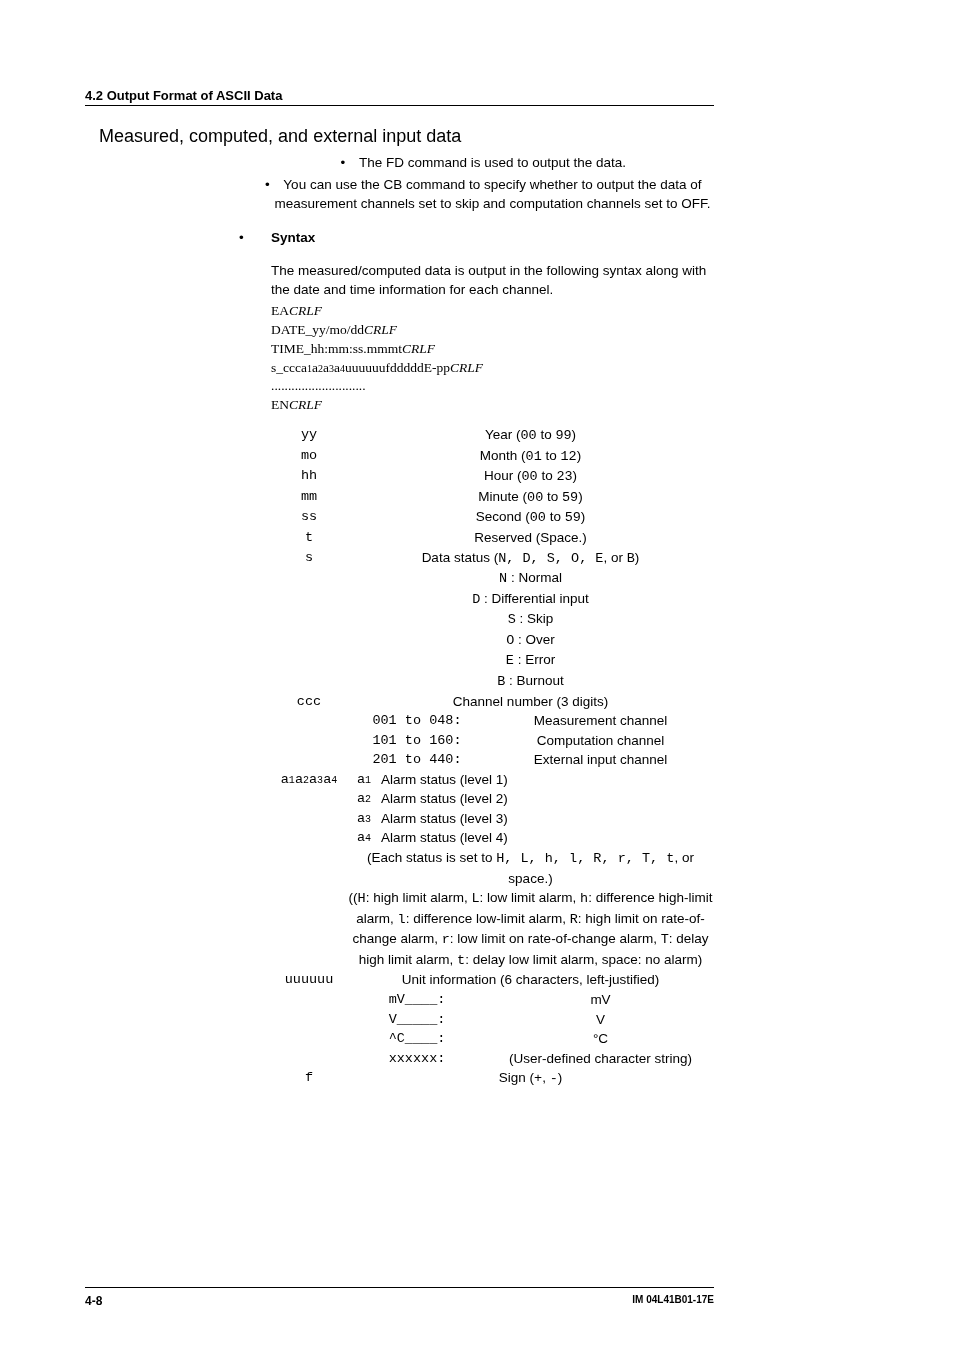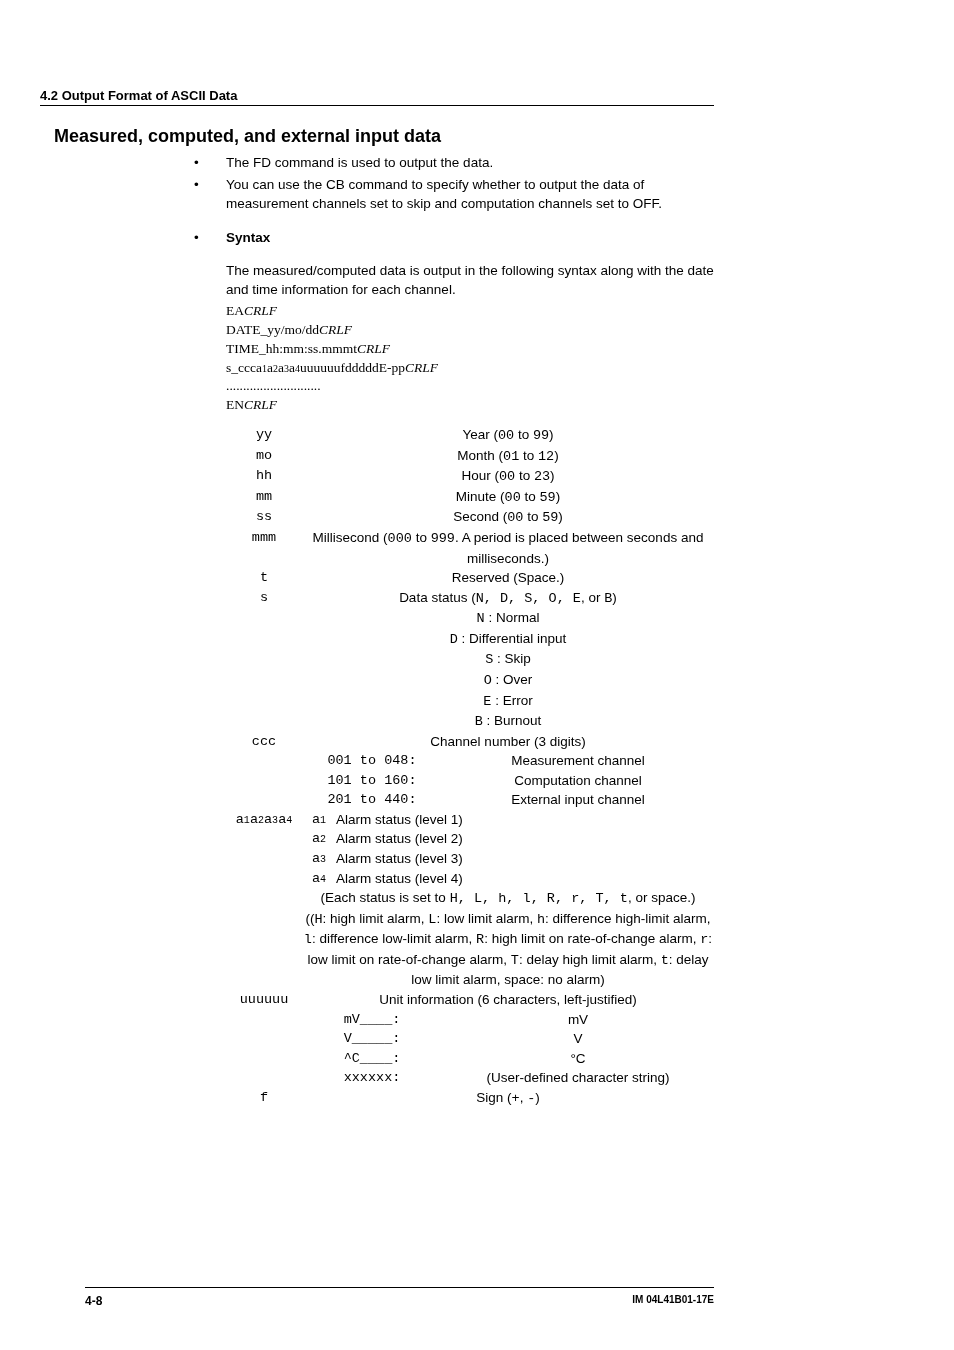--- a/index.html
+++ b/index.html
@@ -7,33 +7,33 @@
     font-family: Arial, Helvetica, sans-serif;
     font-size: 13.5px;
     color: #000;
     margin: 0;
     background: #fff;
   }
   .page {
     width: 784px;
     height: 1350px;
     box-sizing: border-box;
-    padding: 88px 70px 30px 40px;
+    padding: 88px 70px 30px 85px;
     position: relative;
   }
   .section-header {
     font-weight: bold;
     font-size: 13px;
     border-bottom: 1px solid #000;
     padding-bottom: 2px;
     margin-bottom: 20px;
   }
   h2.subtitle {
     font-size: 18px;
-    font-weight: bold;
+    font-weight: normal;
     margin: 0 0 6px 14px;
   }
   .body-block {
     margin-left: 170px;
     line-height: 1.45;
   }
   ul.bullets {
     list-style: none;
     padding: 0;
     margin: 0 0 14px 0;
@@ -41,20 +41,21 @@
   ul.bullets > li::before {
     content: "•";
     display: inline-block;
     width: 16px;
   }
   ul.bullets > li {
     padding-left: 0;
     text-indent: -16px;
     margin-left: 16px;
     margin-bottom: 2px;
+    text-align: center;
   }
   .syntax-head {
     font-weight: bold;
   }
   .syntax-lead::before {
     content: "•";
     display: inline-block;
     width: 16px;
     font-weight: normal;
   }
@@ -178,24 +179,20 @@
         </div>
       <div class="row">
           <div class="sym">mm</div>
           <div class="desc"><span>Minute (</span><span class="mono">00</span><span> to </span><span class="mono">59</span><span>)</span></div>
         </div>
       <div class="row">
           <div class="sym">ss</div>
           <div class="desc"><span>Second (</span><span class="mono">00</span><span> to </span><span class="mono">59</span><span>)</span></div>
         </div>
       <div class="row">
-          <div class="sym">mmm</div>
-          <div class="desc"><span>Millisecond (</span><span class="mono">000</span><span> to </span><span class="mono">999</span><span>.  A period is placed between seconds and milliseconds.)</span></div>
-        </div>
-      <div class="row">
           <div class="sym">t</div>
           <div class="desc">Reserved (Space.)</div>
         </div>
 
       <div class="row">
         <div class="sym">s</div>
         <div class="desc">
           <span>Data status (</span><span class="mono">N, D, S, O, E</span><span>, or </span><span class="mono">B</span><span>)</span>
           <div><span class="mono">N</span> : <span>Normal</span></div>
           <div><span class="mono">D</span> : <span>Differential input</span></div>

